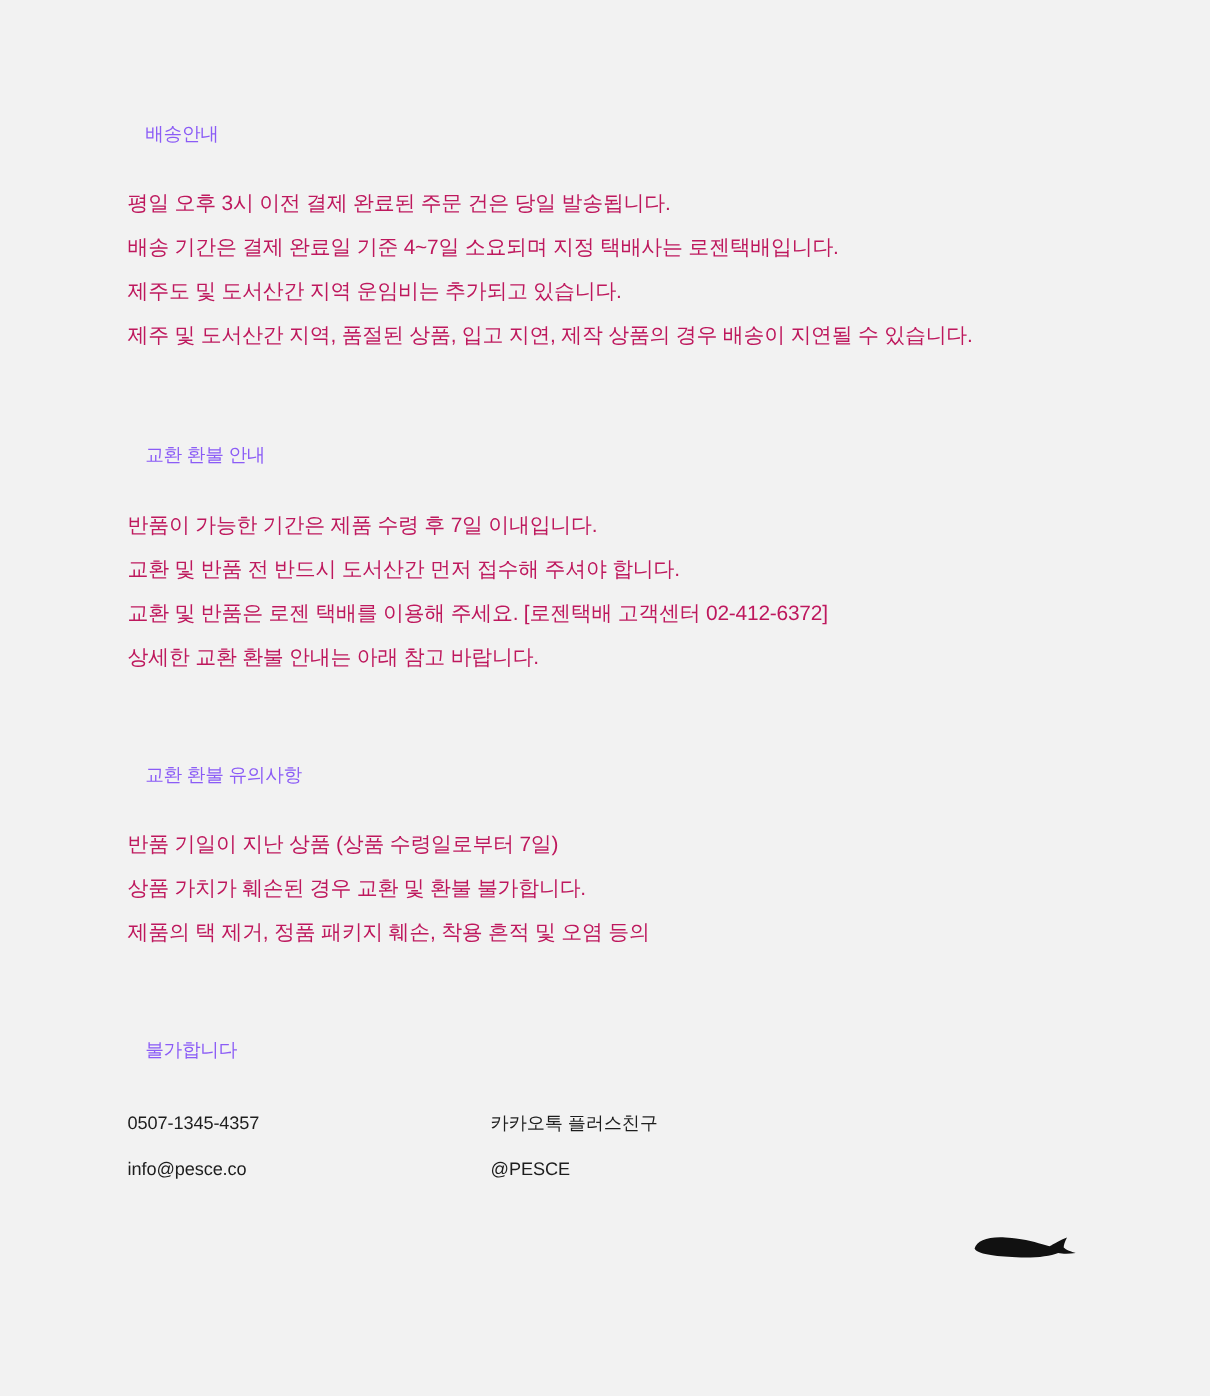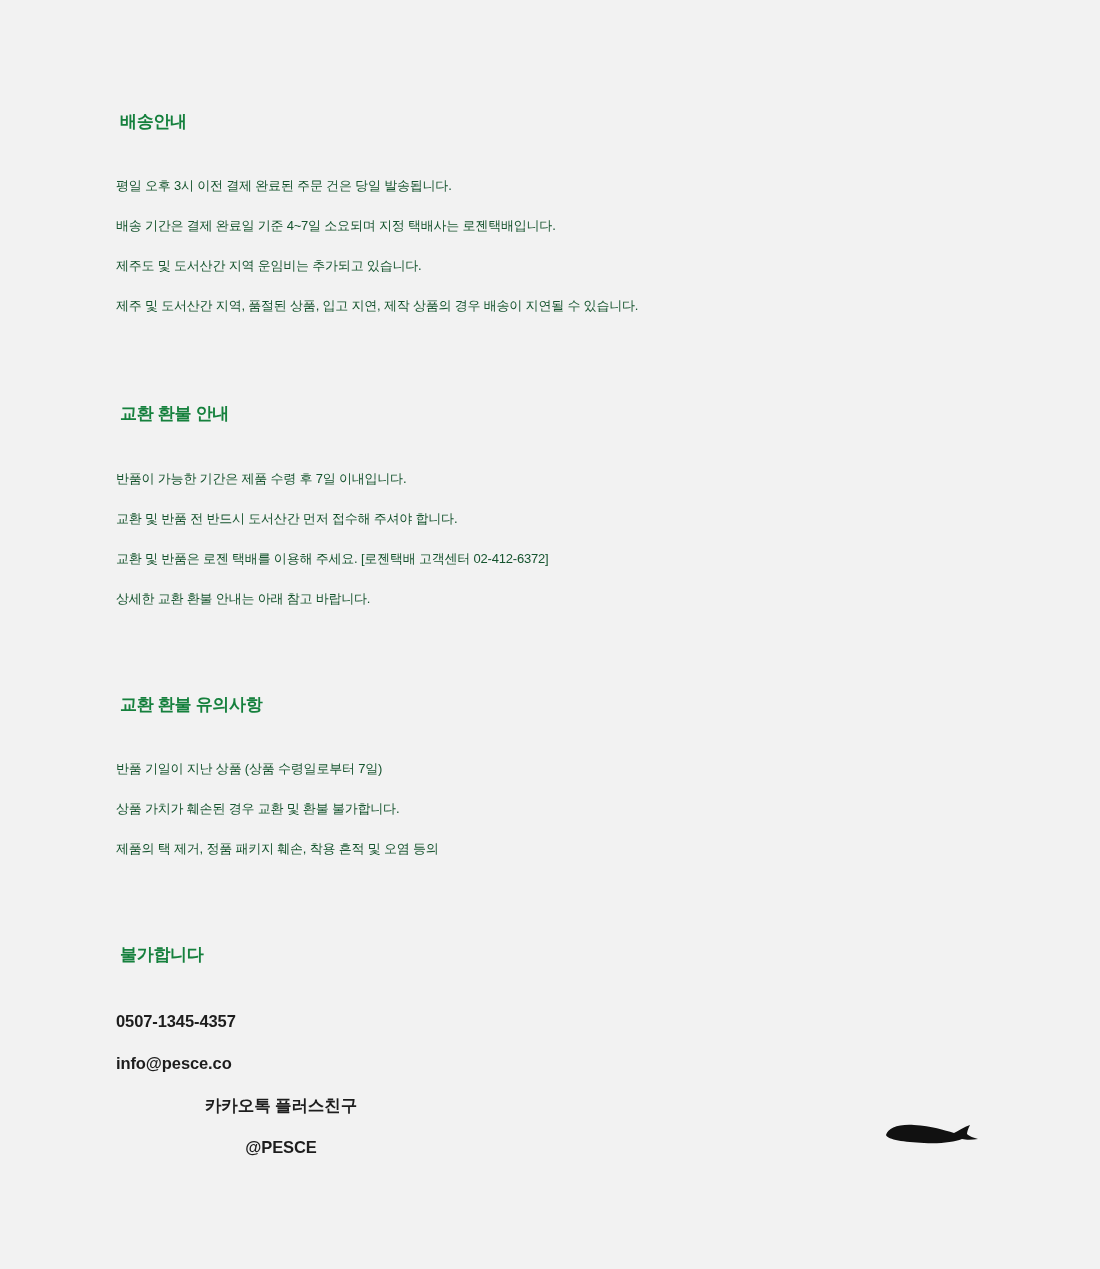--- a/index.html
+++ b/index.html
@@ -26,53 +26,51 @@
     position: absolute;
     left: 116px;
     top: 112px;
     width: 900px;
   }
   .section {
     margin-bottom: 0;
   }
   .section-title {
     font-size: 17px;
-    font-weight: bold;
+    font-weight: normal;
     letter-spacing: -0.3px;
-    color: #15803d;
-    margin: 0 0 34px 4px;
+    color: #8b5cf6;
+    margin: 0 0 34px 16px;
     line-height: 1.2;
   }
   .section-body {
-    font-size: 13px;
+    font-size: 19px;
     line-height: 40px;
     letter-spacing: -0.2px;
-    color: #14532d;
+    color: #be185d;
   }
   .section-body .line {
     white-space: nowrap;
   }
   .gap-1 { height: 78px; }
   .gap-2 { height: 76px; }
   .gap-3 { height: 76px; }
 
   
   .cs-wrap {
     display: flex;
-    flex-direction: column;
-    font-weight: bold;
   }
   .cs-col {
     font-size: 16.5px;
     line-height: 42px;
     letter-spacing: -0.1px;
     color: #1d1d1d;
   }
   .cs-col.left { width: 330px; }
-  .cs-col.right { width: 330px; text-align: center; }
+  .cs-col.right { width: 330px; }
   .cs-col .line { white-space: nowrap; }
 
   
   .whale {
     position: absolute;
     left: 884px;
     top: 1122px;
     width: 96px;
     height: 26px;
   }

